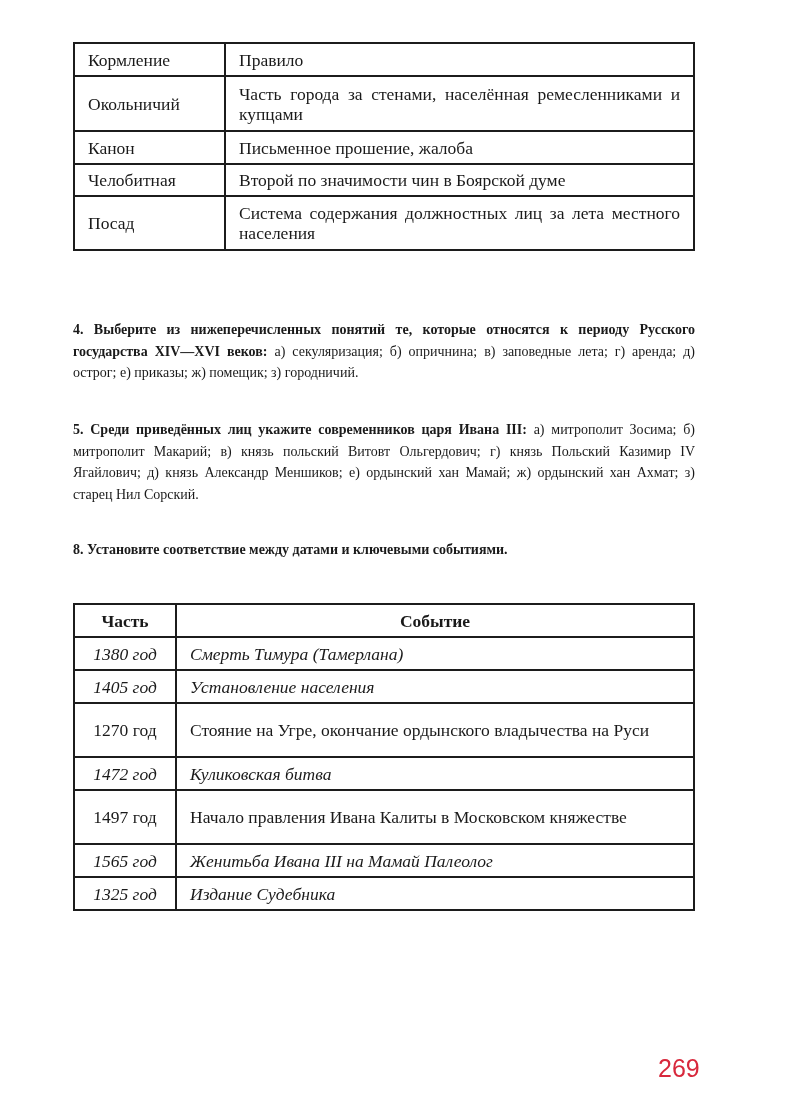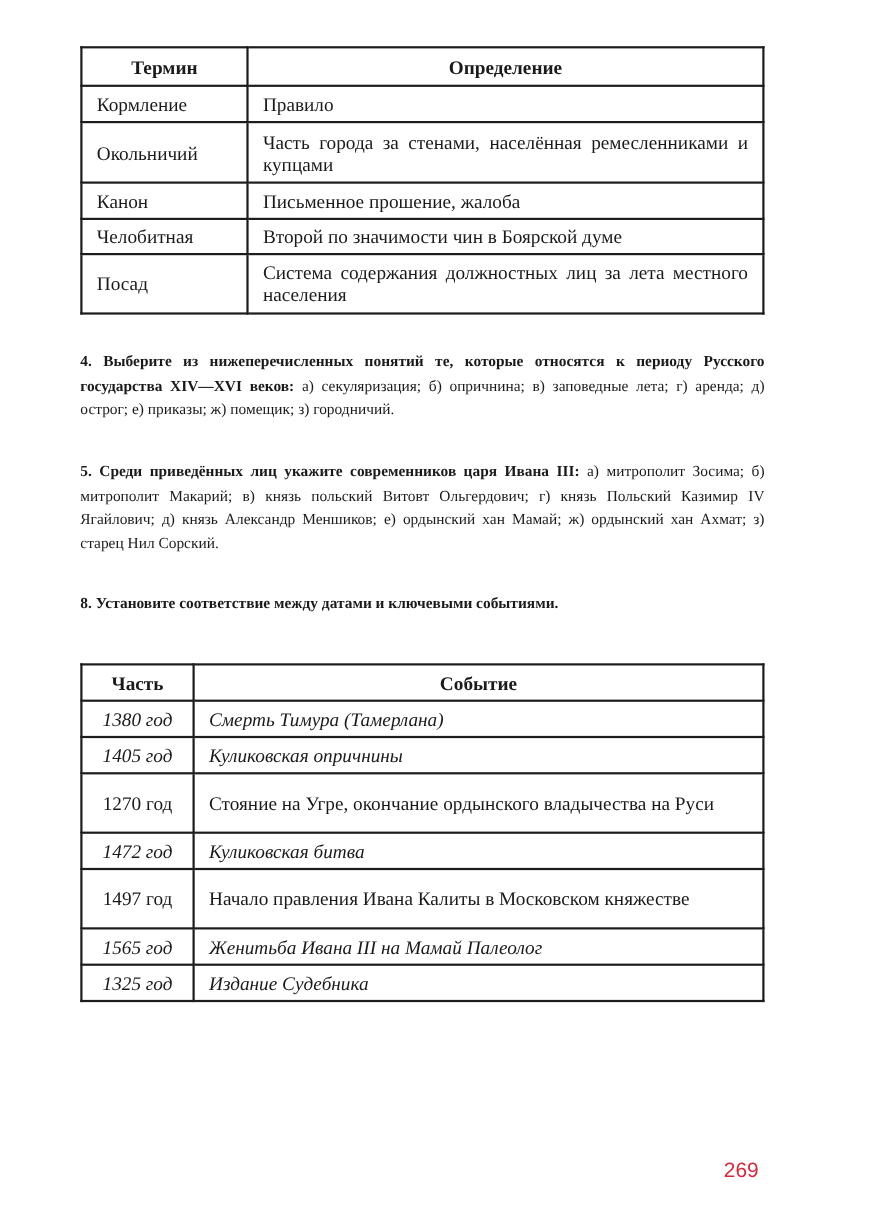--- a/index.html
+++ b/index.html
@@ -24,31 +24,27 @@
   #t2 tr.s { height:33px;font-style:italic; }
   #t2 tr.d { height:54px; }
   #t2 td.ev { text-align:justify; }
   .para { position:absolute; left:73px; width:622px; font-size:14px; line-height:21.5px;
           text-align:justify; margin:0; hyphens:manual; }
   .para b { font-weight:bold; }
   #q4 { top:319px; }
   #q5 { top:419px; }
   #q6 { top:539px; }
   #pagenum { position:absolute; left:658px; top:1054px; font-family:"Liberation Sans","DejaVu Sans",sans-serif;
-             font-size:19px; color:#d8283c; }
+             font-size:25px; color:#d8283c; }
 </style>
 </head>
 <body>
 
 <table id="t1" class="tbl">
   <tbody>
-      <tr class="h">
-    <th class="c1">Термин</th>
-    <th>Определение</th>
-  </tr>
   <tr class="r1">
     <td class="c1">Кормление</td>
     <td class="def">Правило</td>
   </tr>
   <tr class="r2">
     <td class="c1">Окольничий</td>
     <td class="def">Часть города за стенами, населённая ремесленниками и купцами</td>
   </tr>
   <tr class="r3">
     <td class="c1">Канон</td>
@@ -76,21 +72,21 @@
       <tr class="h">
     <th class="c1">Часть</th>
     <th>Событие</th>
   </tr>
   <tr class="s">
     <td class="c1">1380 год</td>
     <td class="ev">Смерть Тимура (Тамерлана)</td>
   </tr>
   <tr class="s">
     <td class="c1">1405 год</td>
-    <td class="ev">Куликовская опричнины</td>
+    <td class="ev">Установление населения</td>
   </tr>
   <tr class="d">
     <td class="c1">1270 год</td>
     <td class="ev">Стояние на Угре, окончание ордынского владычества на Руси</td>
   </tr>
   <tr class="s">
     <td class="c1">1472 год</td>
     <td class="ev">Куликовская битва</td>
   </tr>
   <tr class="d">

